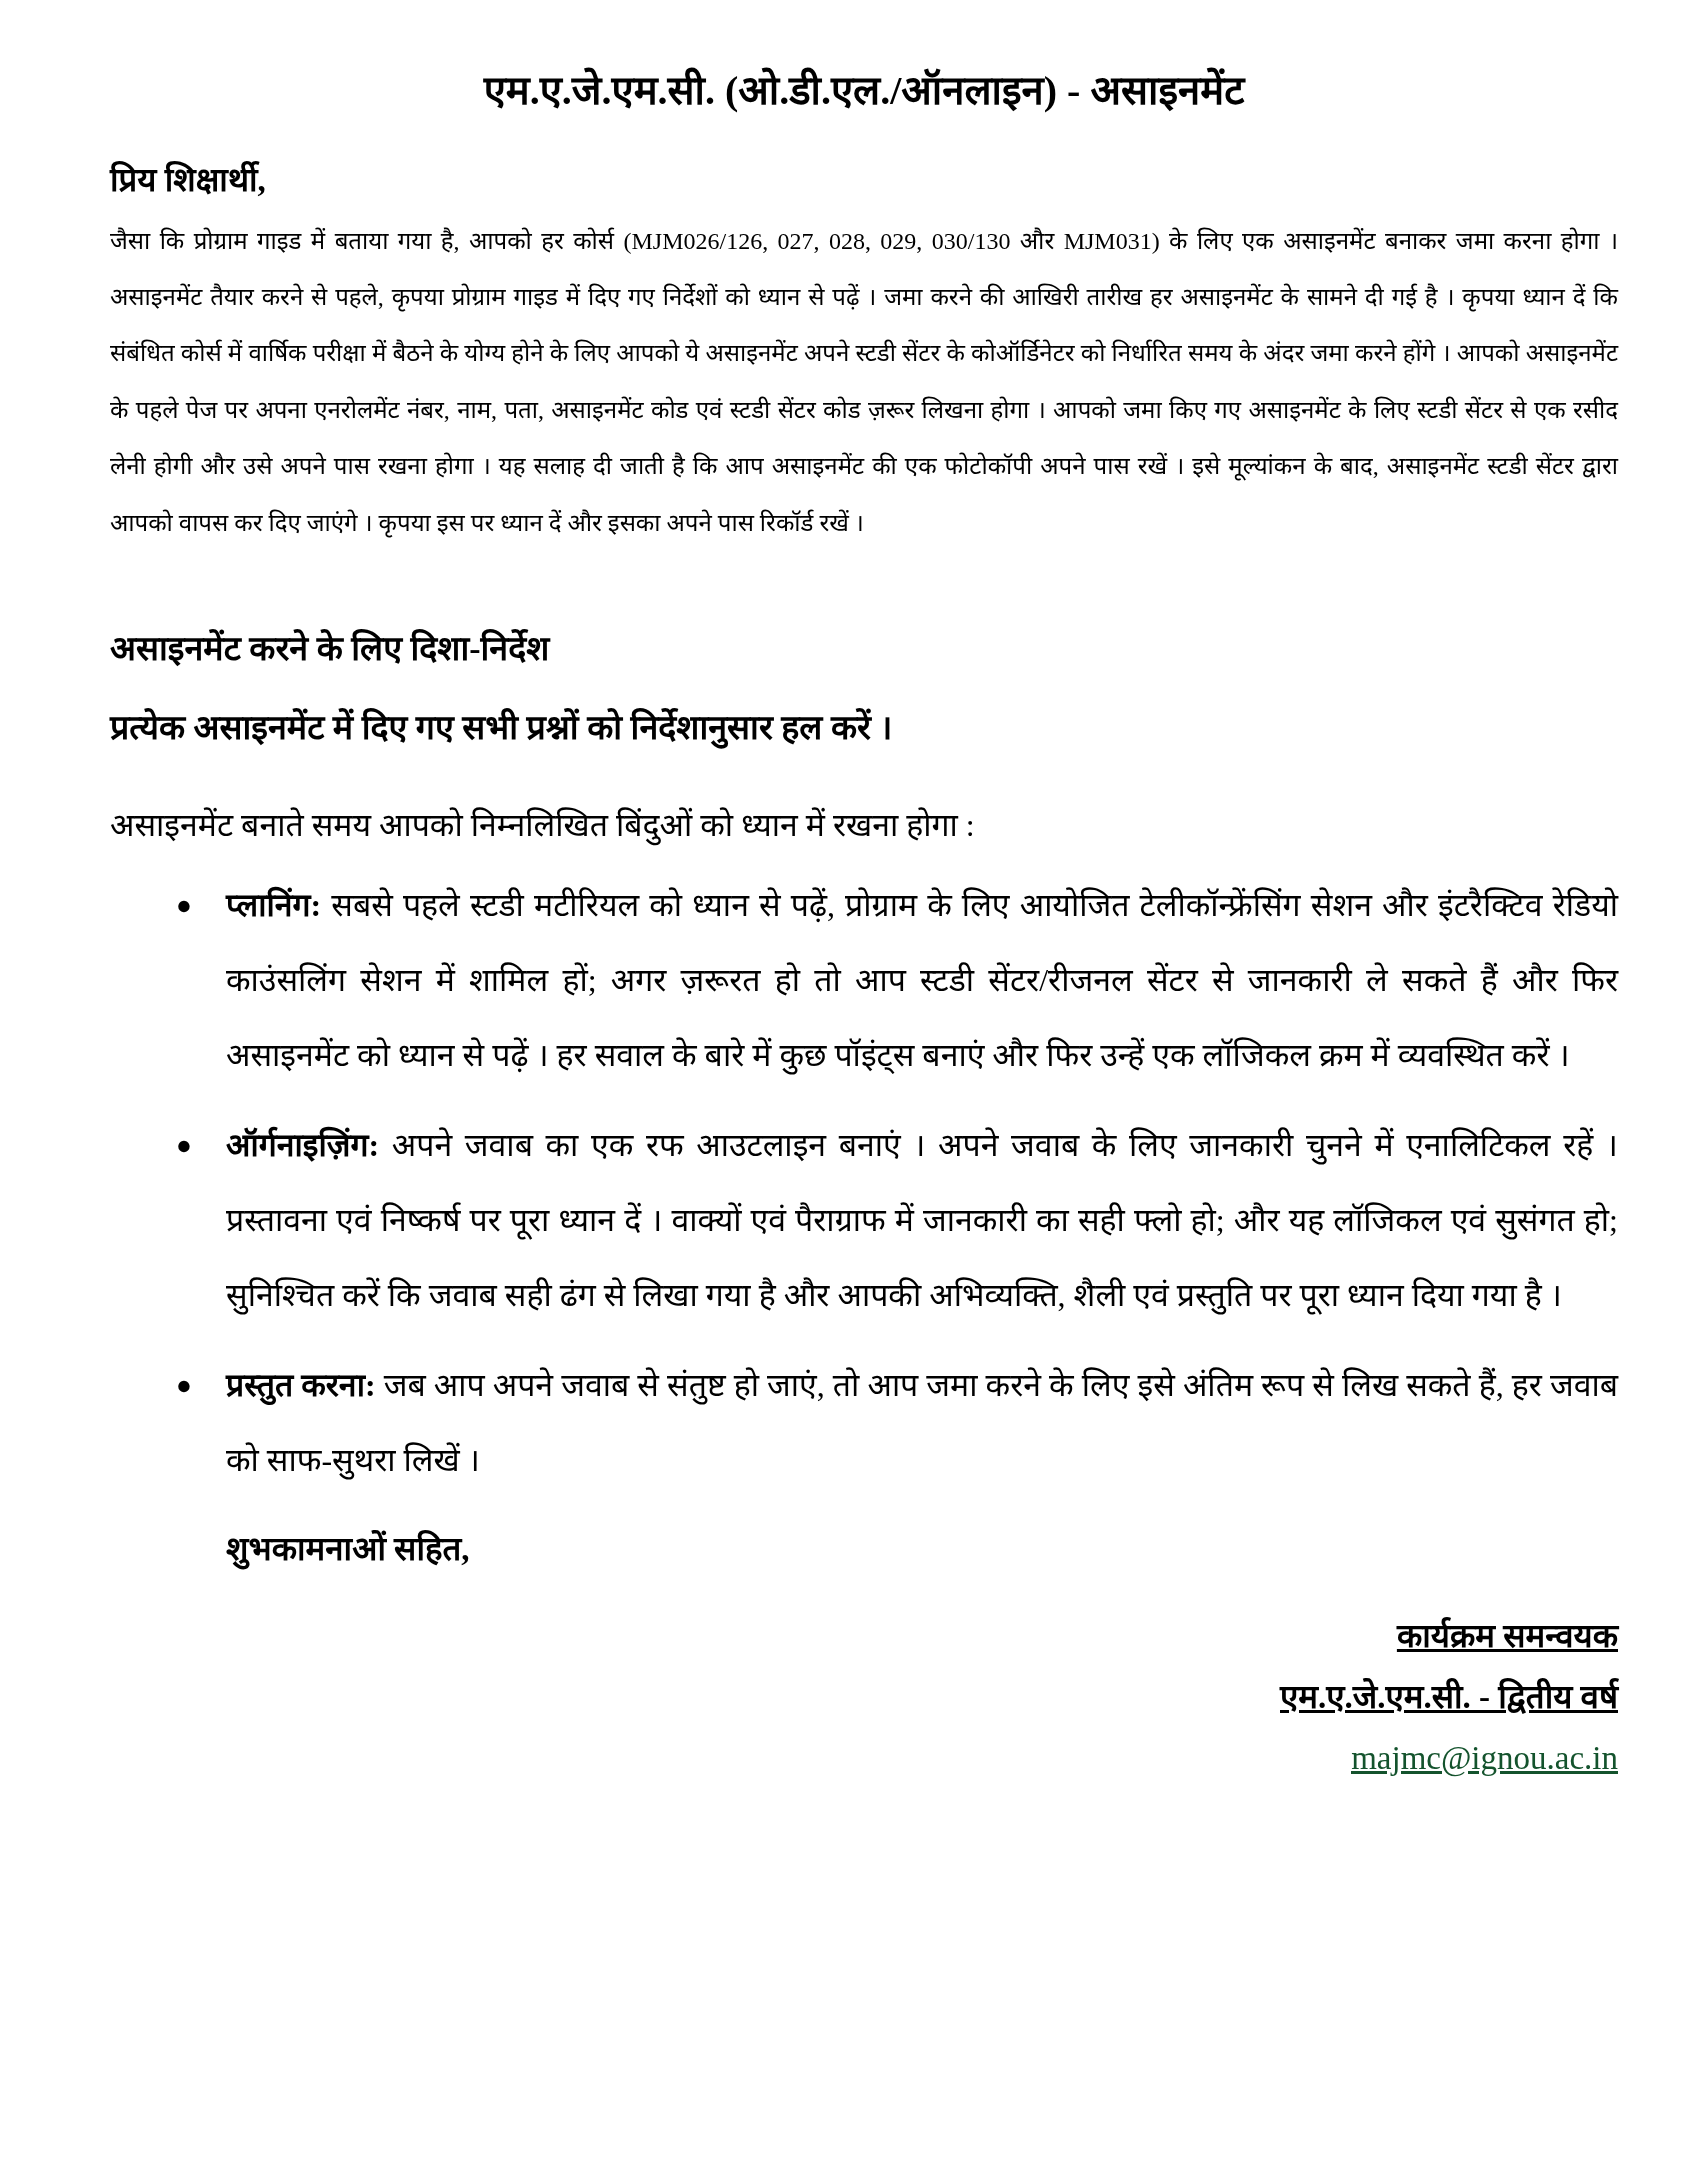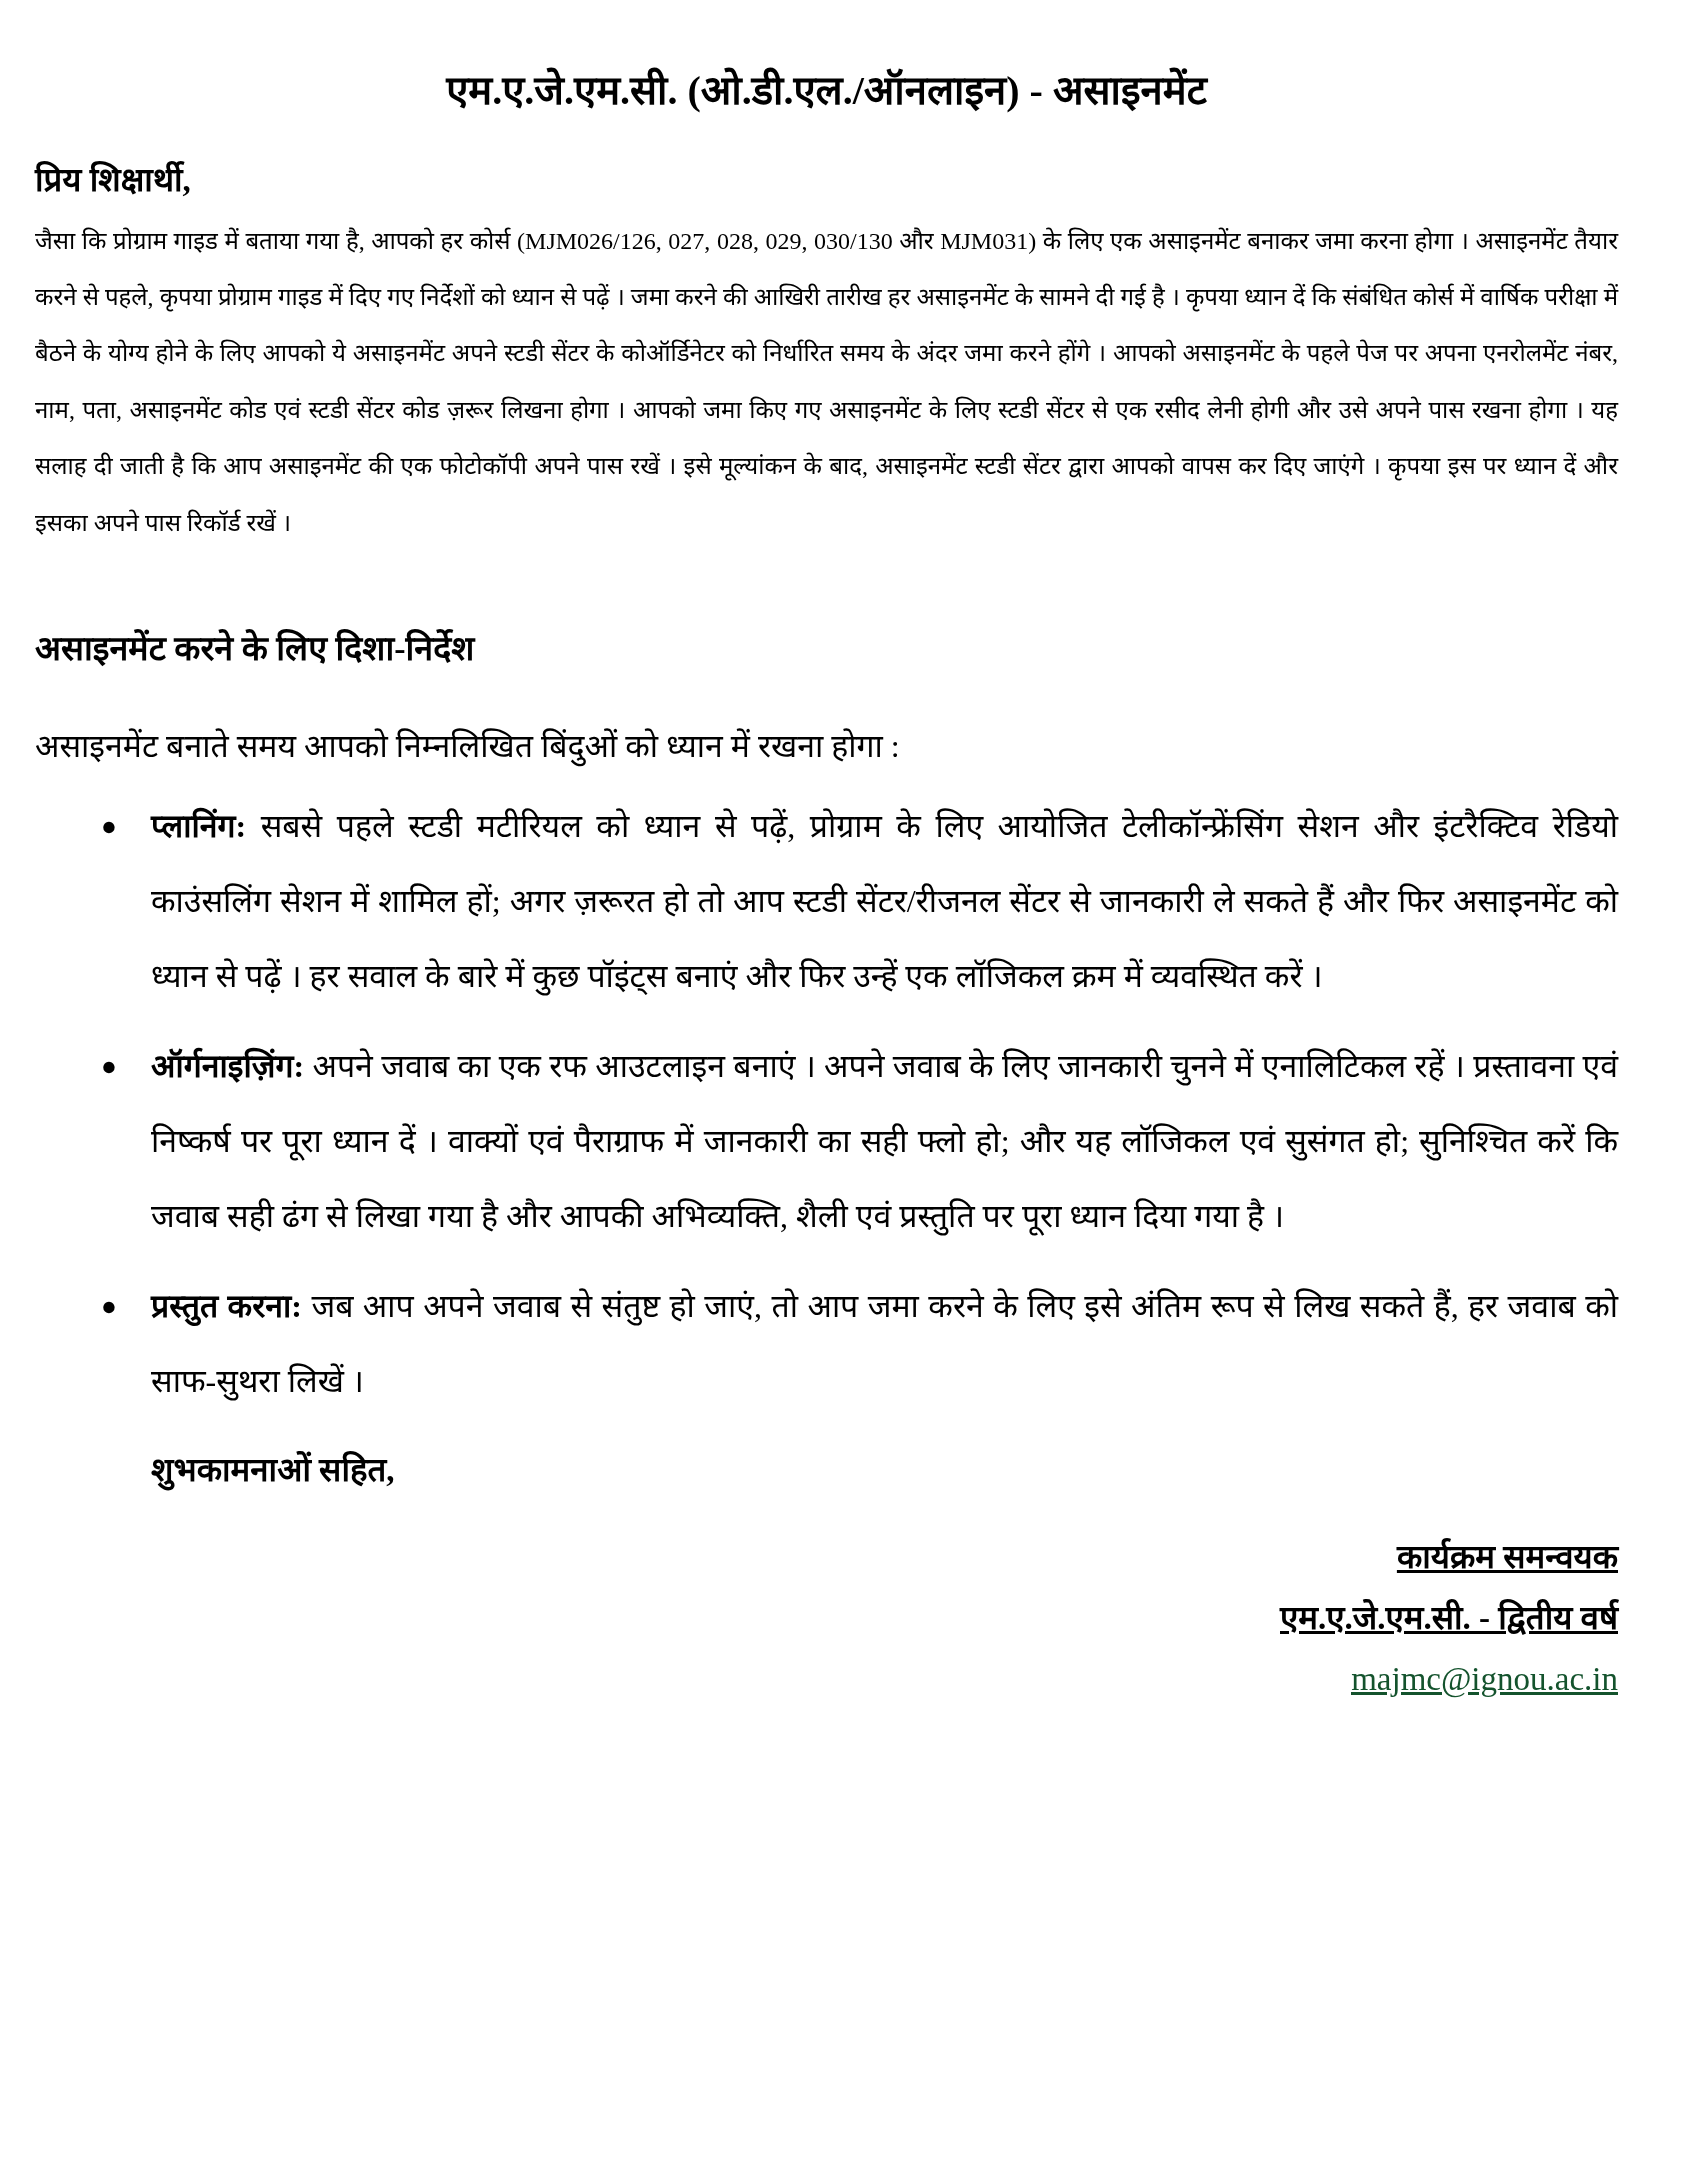--- a/index.html
+++ b/index.html
@@ -7,21 +7,21 @@
     padding: 0;
     background: #ffffff;
   }
   .page {
     position: relative;
     width: 1687px;
     height: 2183px;
     box-sizing: border-box;
     background: #ffffff;
     color: #000000;
-    padding: 46px 69px 0 35px;
+    padding: 46px 69px 0 110px;
     font-family: "Liberation Serif", "DejaVu Serif", serif;
     overflow: hidden;
   }
   .doc-title {
     text-align: center;
     font-weight: bold;
     font-size: 40px;
     margin-top: 14.6px;
   }
   .greeting {
@@ -91,20 +91,21 @@
 <div class="page" style="background: rgb(255, 255, 255); color: rgb(0, 0, 0);">
 
   <div class="doc-title">एम.ए.जे.एम.सी. (ओ.डी.एल./ऑनलाइन) - असाइनमेंट</div>
 
   <div class="greeting">प्रिय शिक्षार्थी,</div>
 
   <div class="para">जैसा कि प्रोग्राम गाइड में बताया गया है, आपको हर कोर्स (MJM026/126, 027, 028, 029, 030/130 और MJM031) के लिए एक असाइनमेंट बनाकर जमा करना होगा । असाइनमेंट तैयार करने से पहले, कृपया प्रोग्राम गाइड में दिए गए निर्देशों को ध्यान से पढ़ें । जमा करने की आखिरी तारीख हर असाइनमेंट के सामने दी गई है । कृपया ध्यान दें कि संबंधित कोर्स में वार्षिक परीक्षा में बैठने के योग्य होने के लिए आपको ये असाइनमेंट अपने स्टडी सेंटर के कोऑर्डिनेटर को निर्धारित समय के अंदर जमा करने होंगे । आपको असाइनमेंट के पहले पेज पर अपना एनरोलमेंट नंबर, नाम, पता, असाइनमेंट कोड एवं स्टडी सेंटर कोड ज़रूर लिखना होगा । आपको जमा किए गए असाइनमेंट के लिए स्टडी सेंटर से एक रसीद लेनी होगी और उसे अपने पास रखना होगा । यह सलाह दी जाती है कि आप असाइनमेंट की एक फोटोकॉपी अपने पास रखें । इसे मूल्यांकन के बाद, असाइनमेंट स्टडी सेंटर द्वारा आपको वापस कर दिए जाएंगे । कृपया इस पर ध्यान दें और इसका अपने पास रिकॉर्ड रखें ।</div>
 
   <div class="h-center section-heading">असाइनमेंट करने के लिए दिशा-निर्देश</div>
 
+  <div class="h-center section-subheading">प्रत्येक असाइनमेंट में दिए गए सभी प्रश्नों को निर्देशानुसार हल करें ।</div>
 
   <div class="list-intro">असाइनमेंट बनाते समय आपको निम्नलिखित बिंदुओं को ध्यान में रखना  होगा :</div>
 
   <div class="bullets">
 
     <div class="bullet-item">
       <div class="bullet-marker">●</div>
       <div class="bullet-body">
         <span class="bullet-label">प्लानिंग:</span><span> सबसे पहले स्टडी मटीरियल को ध्यान से पढ़ें, प्रोग्राम के लिए आयोजित टेलीकॉन्फ्रेंसिंग सेशन और इंटरैक्टिव रेडियो काउंसलिंग सेशन में शामिल हों; अगर ज़रूरत हो तो आप स्टडी सेंटर/रीजनल सेंटर से जानकारी ले सकते हैं और फिर असाइनमेंट को ध्यान से पढ़ें । हर सवाल के बारे में कुछ पॉइंट्स बनाएं और फिर उन्हें एक लॉजिकल क्रम में व्यवस्थित करें ।</span>
       </div>

